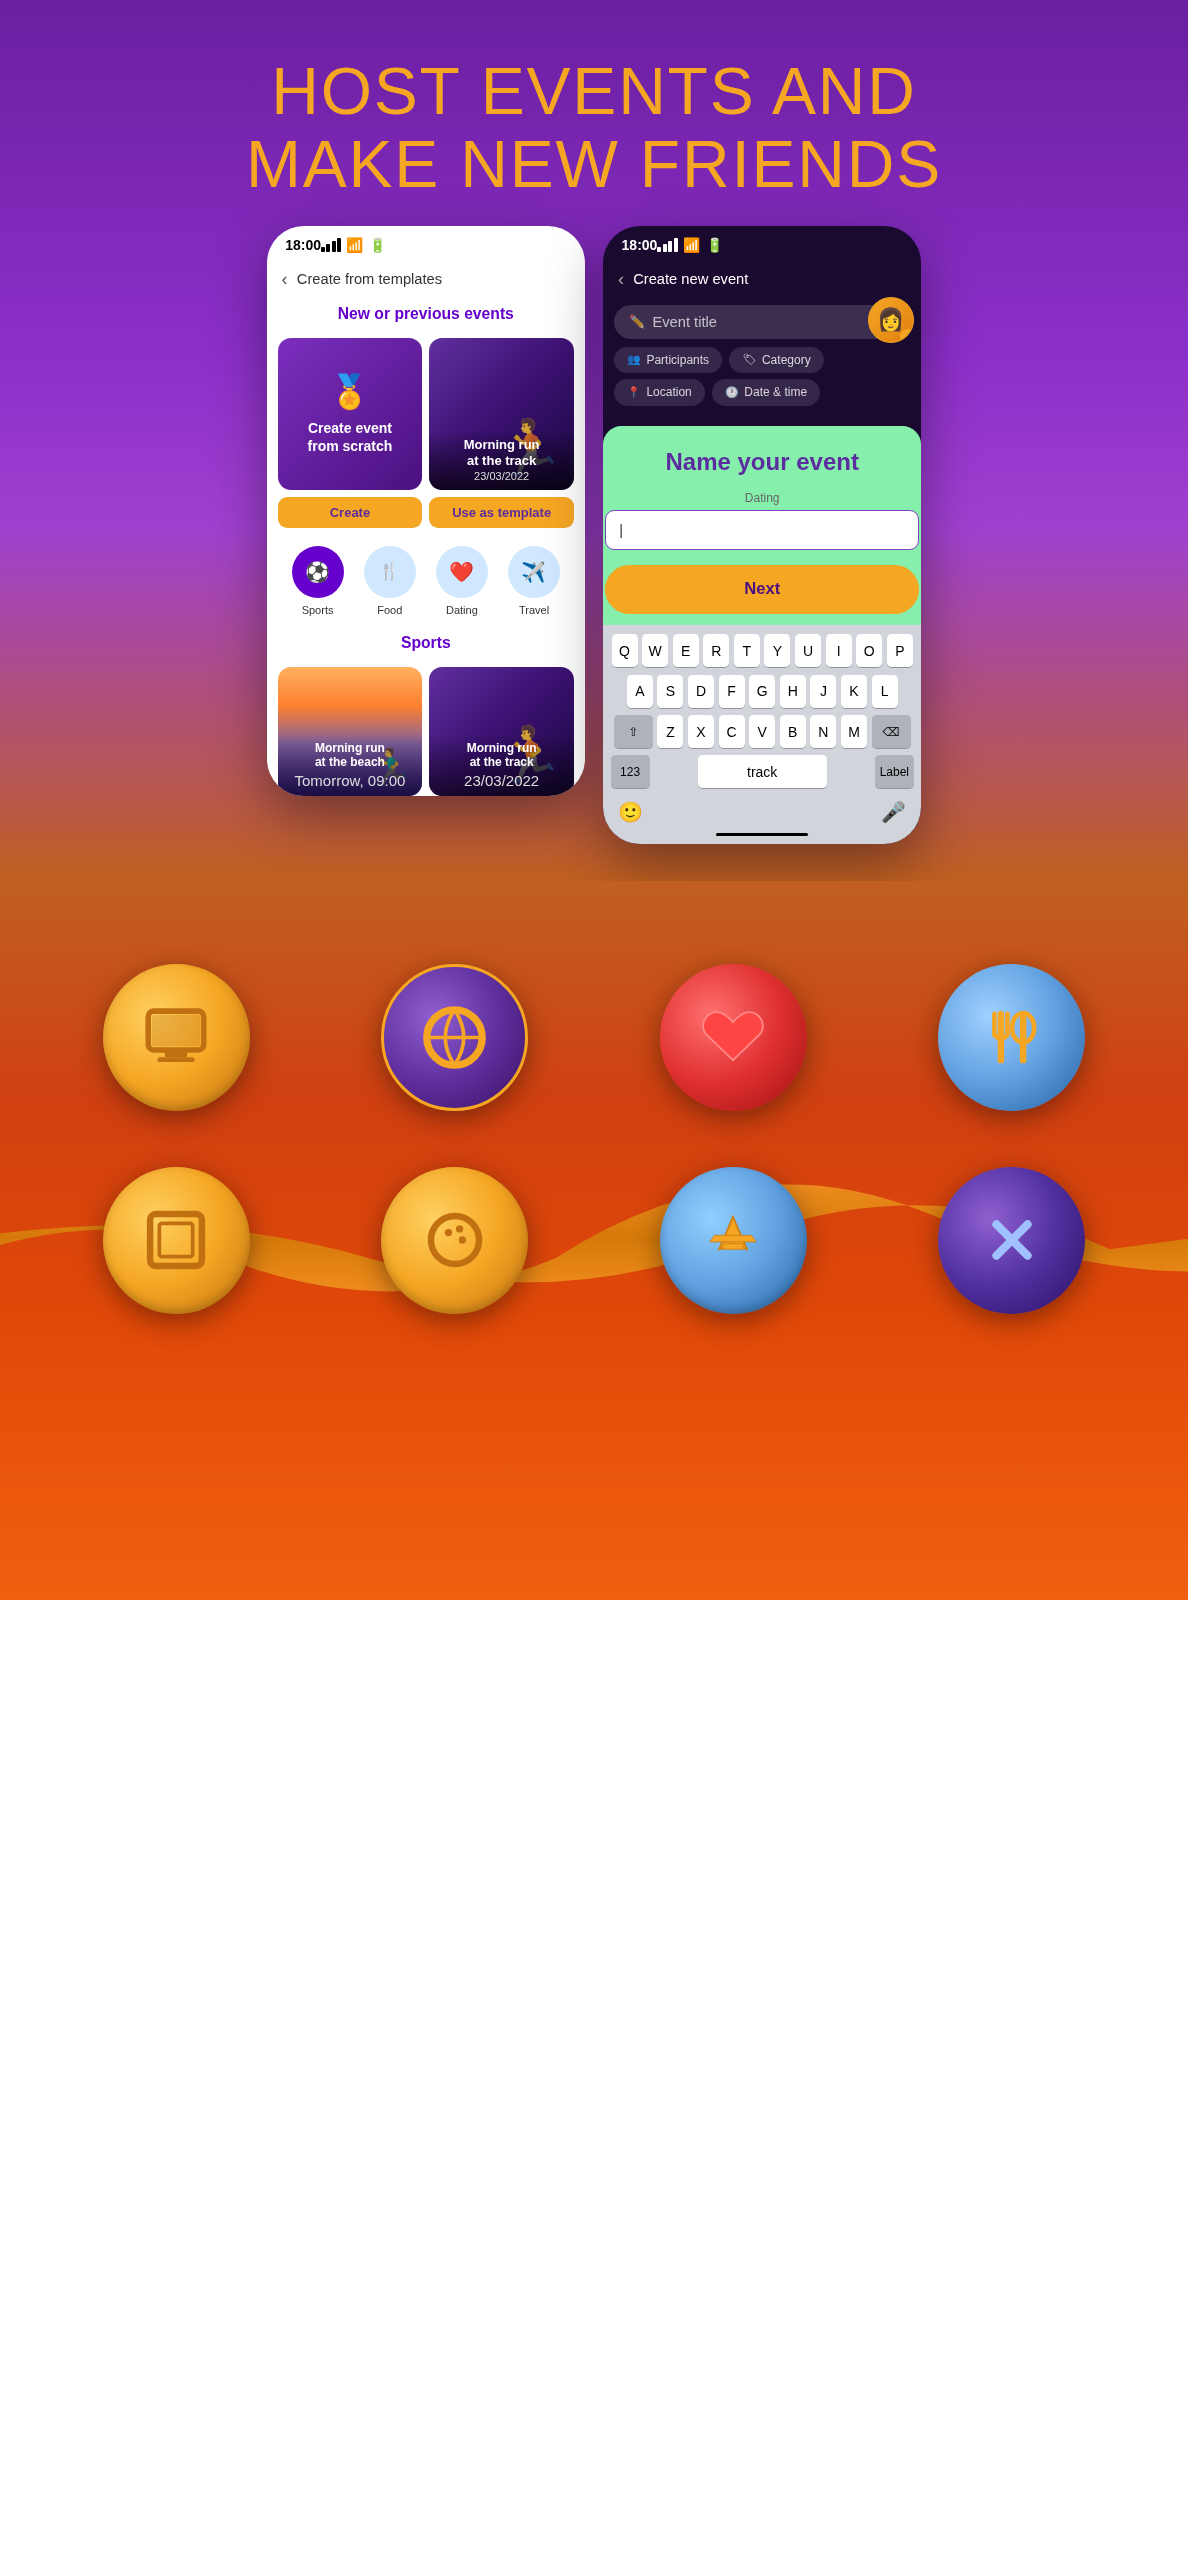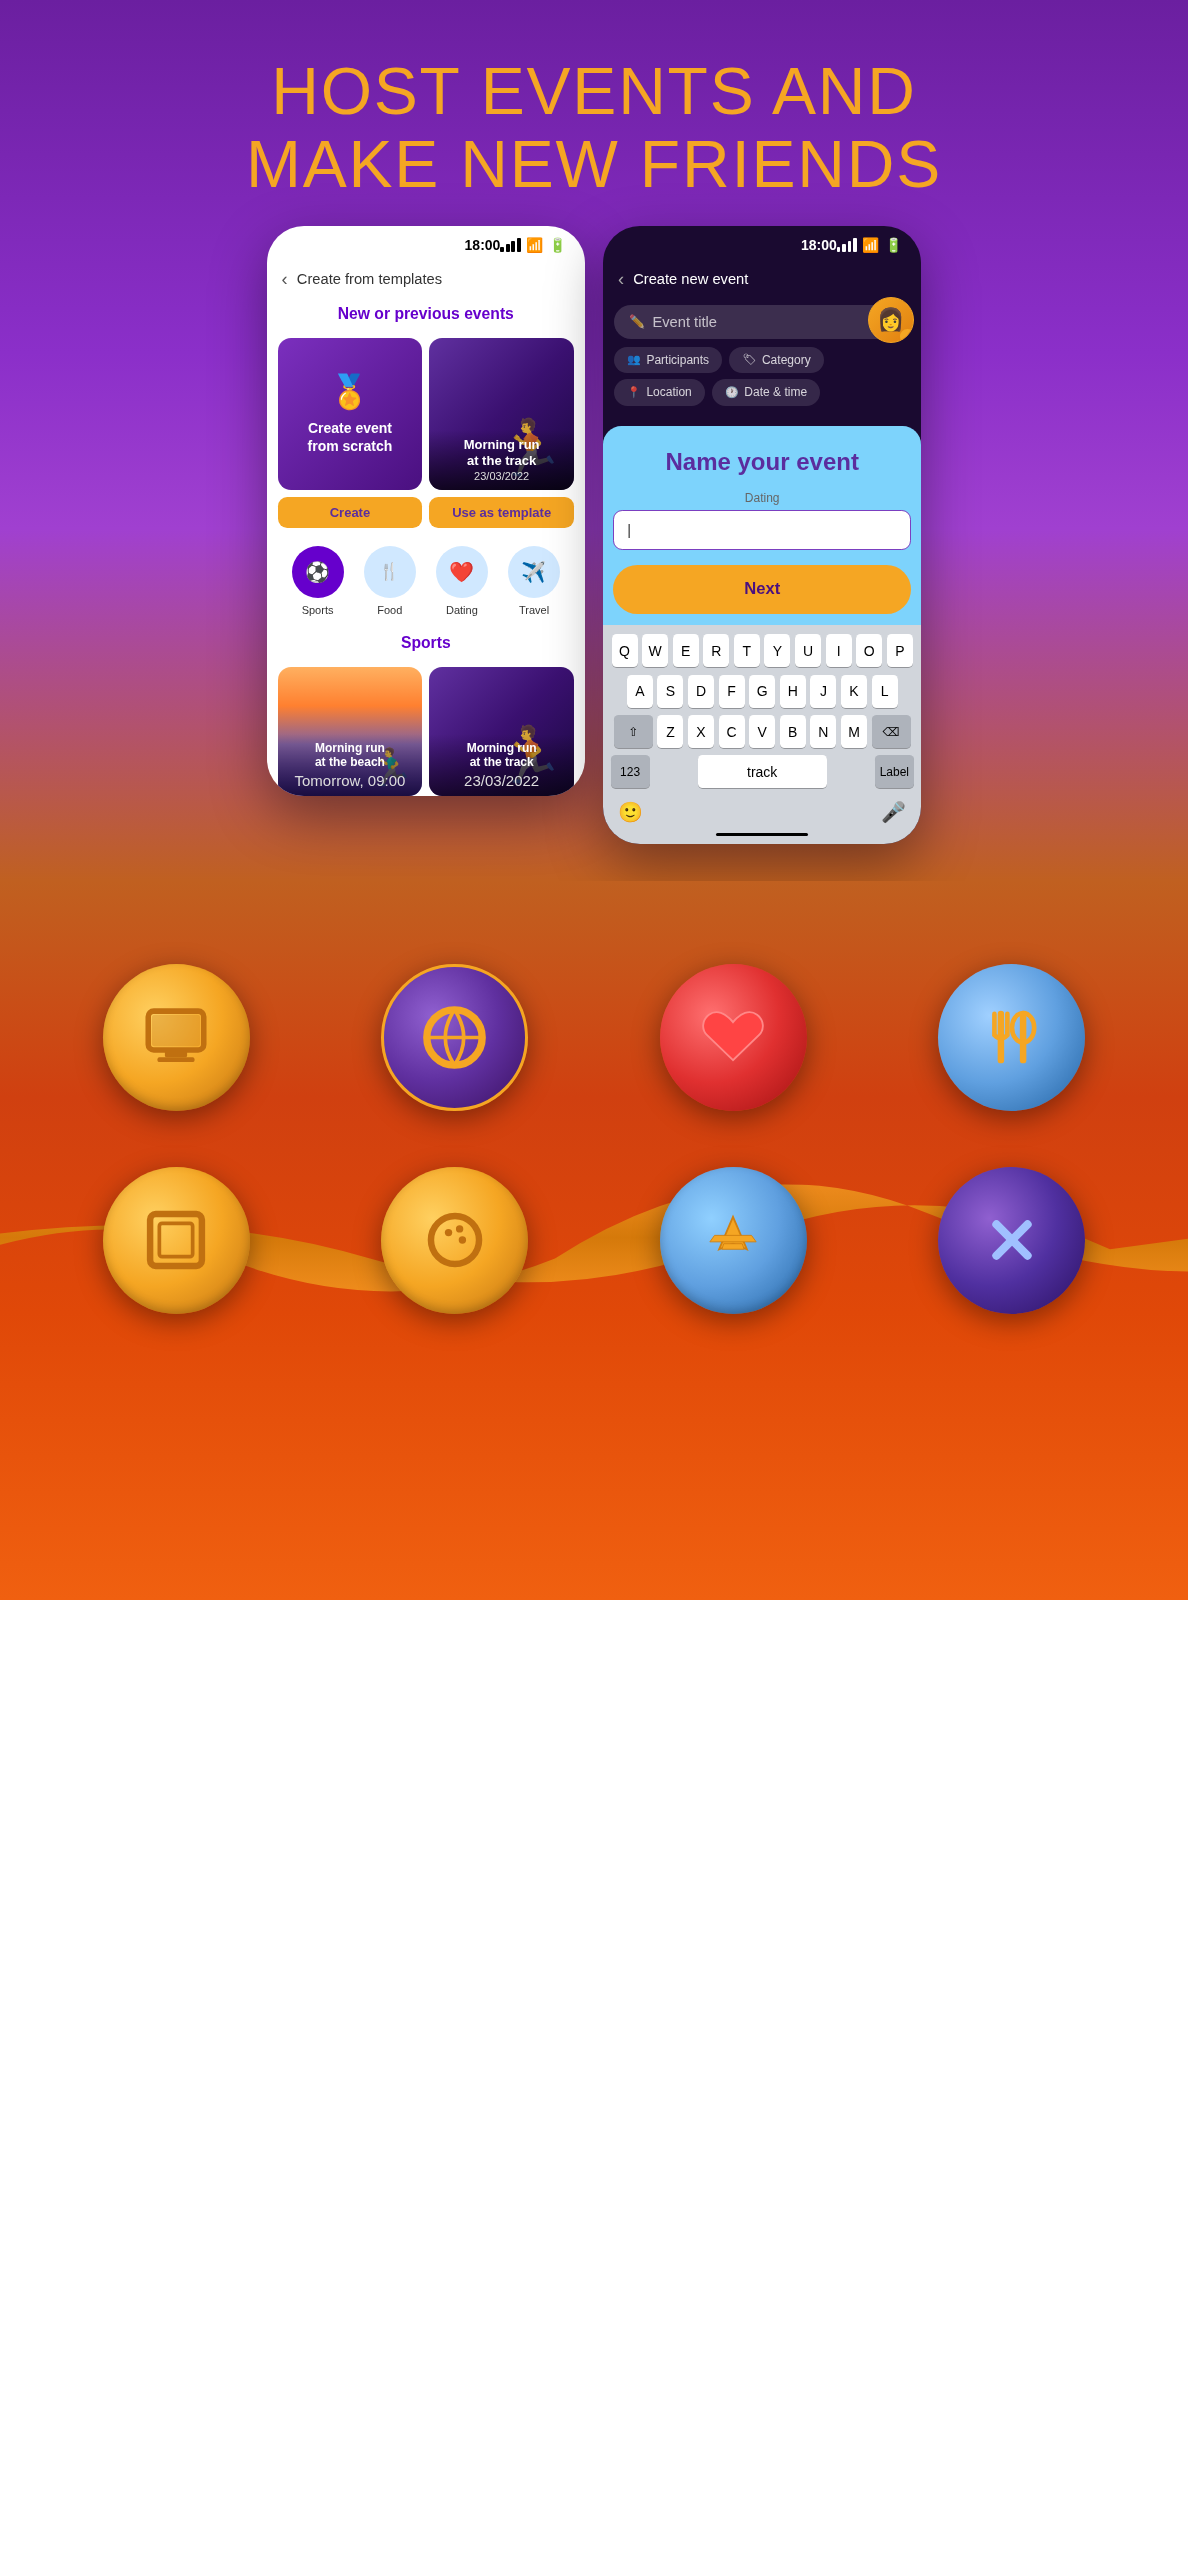--- a/index.html
+++ b/index.html
@@ -40,21 +40,21 @@
     .phone {
       background: #fff;
       border-radius: 37px;
       overflow: hidden;
       width: 318px;
       box-shadow: 0 18.4px 55px rgba(0,0,0,0.4);
     }
 
     .phone-status-bar {
       display: flex;
-      justify-content: flex-end;
+      justify-content: flex-start;
       align-items: center;
       padding: 11px 18.4px 7.4px;
       font-size: 14px;
       font-weight: 600;
       color: #000;
     }
 
     .status-icons {
       display: flex;
       gap: 5.5px;
@@ -310,23 +310,23 @@
       font-size: 12px;
       display: flex;
       align-items: center;
       gap: 5.5px;
     }
 
     .chip-icon { font-size: 11px; }
 
     
     .event-name-panel {
-      background: #7dd3fc;
+      background: #86efac;
       border-radius: 18.4px 18.4px 0 0;
-      padding: 22px 10px 0;
+      padding: 22px 2px 0;
       margin-top: 7.4px;
     }
 
     .panel-heading {
       font-size: 24px;
       font-weight: 800;
       color: #5B2D9E;
       margin-bottom: 14.7px;
     }
 

